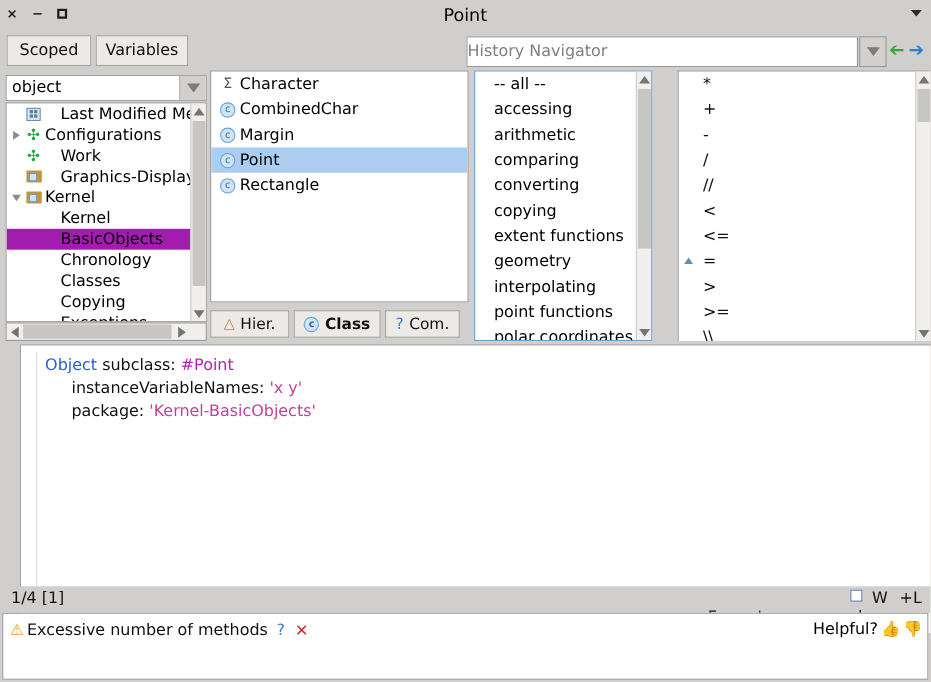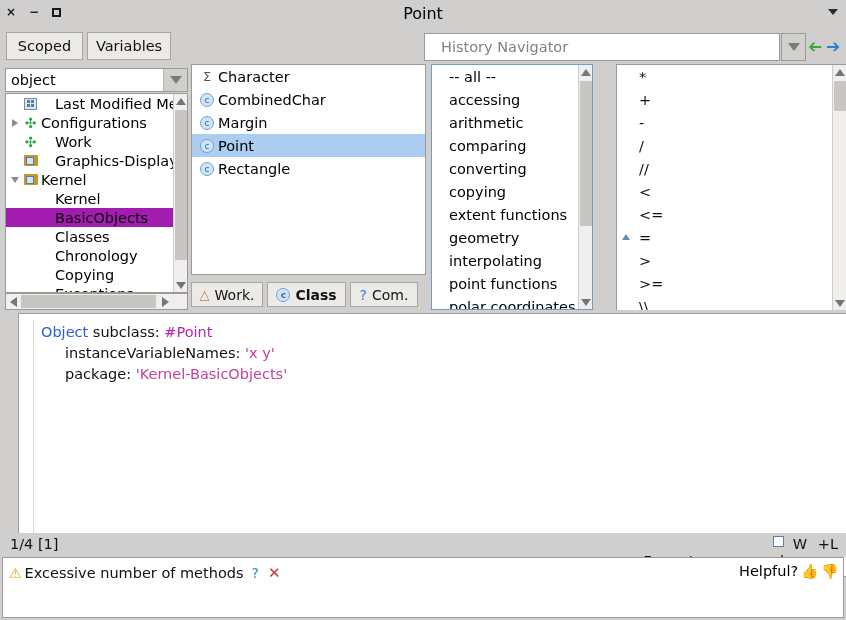--- a/index.html
+++ b/index.html
@@ -49,21 +49,21 @@
     font-size:14.5px; color:#101010;
     display:flex; align-items:center; justify-content:center;
     padding: 0 8px;
   }
   #tab-scoped { left:6px; width:77px; }
   #tab-variables { left:87px; width:84px; }
 
   .histbox {
     position:absolute; left:424px; top:33px; width:356px; height:28px;
     background:#ffffff; border:1px solid #9a9a9a;
-    display:flex; align-items:center; padding-left:16px;
+    display:flex; align-items:center; padding-left:0;
     font-size:14.5px; color:#808080;
   }
   .histdrop {
     position:absolute; left:781px; top:33px; width:25px; height:28px;
     background:#d2d0cd; border:1px solid #9a9a9a;
     display:flex; align-items:center; justify-content:center;
   }
   .histdrop i {
     width:0;height:0;border-left:6px solid transparent;border-right:6px solid transparent;
     border-top:8px solid #7b7b7b;
@@ -338,25 +338,25 @@
         <div class="tnode">
           <span class="twist"></span>
           <span class="tlabel indent2">Kernel</span>
         </div>
         <div class="tnode sel">
           <span class="twist"></span>
           <span class="tlabel indent2">BasicObjects</span>
         </div>
         <div class="tnode">
           <span class="twist"></span>
+          <span class="tlabel indent2">Chronology</span>
+        </div>
+        <div class="tnode">
+          <span class="twist"></span>
           <span class="tlabel indent2">Classes</span>
-        </div>
-        <div class="tnode">
-          <span class="twist"></span>
-          <span class="tlabel indent2">Chronology</span>
         </div>
         <div class="tnode">
           <span class="twist"></span>
           <span class="tlabel indent2">Copying</span>
         </div>
         <div class="tnode">
           <span class="twist"></span>
           <span class="tlabel indent2">Exceptions</span>
         </div>
       </div>
@@ -411,21 +411,21 @@
           <span class="cicon">
             <span class="ico-c">c</span>
           </span>
           <span>Rectangle</span>
         </div>
       </div>
   </div>
   <div class="class-tabs">
     <div class="ctab" id="ctab-hier">
       <span class="ico-hier">△</span>
-      <span>Work.</span>
+      <span>Hier.</span>
     </div>
     <div class="ctab" id="ctab-class">
       <span class="ico-c">c</span>
       <span>Class</span>
     </div>
     <div class="ctab" id="ctab-com">
       <span style="color:#3a7fd5;">?</span>
       <span>Com.</span>
     </div>
   </div>

